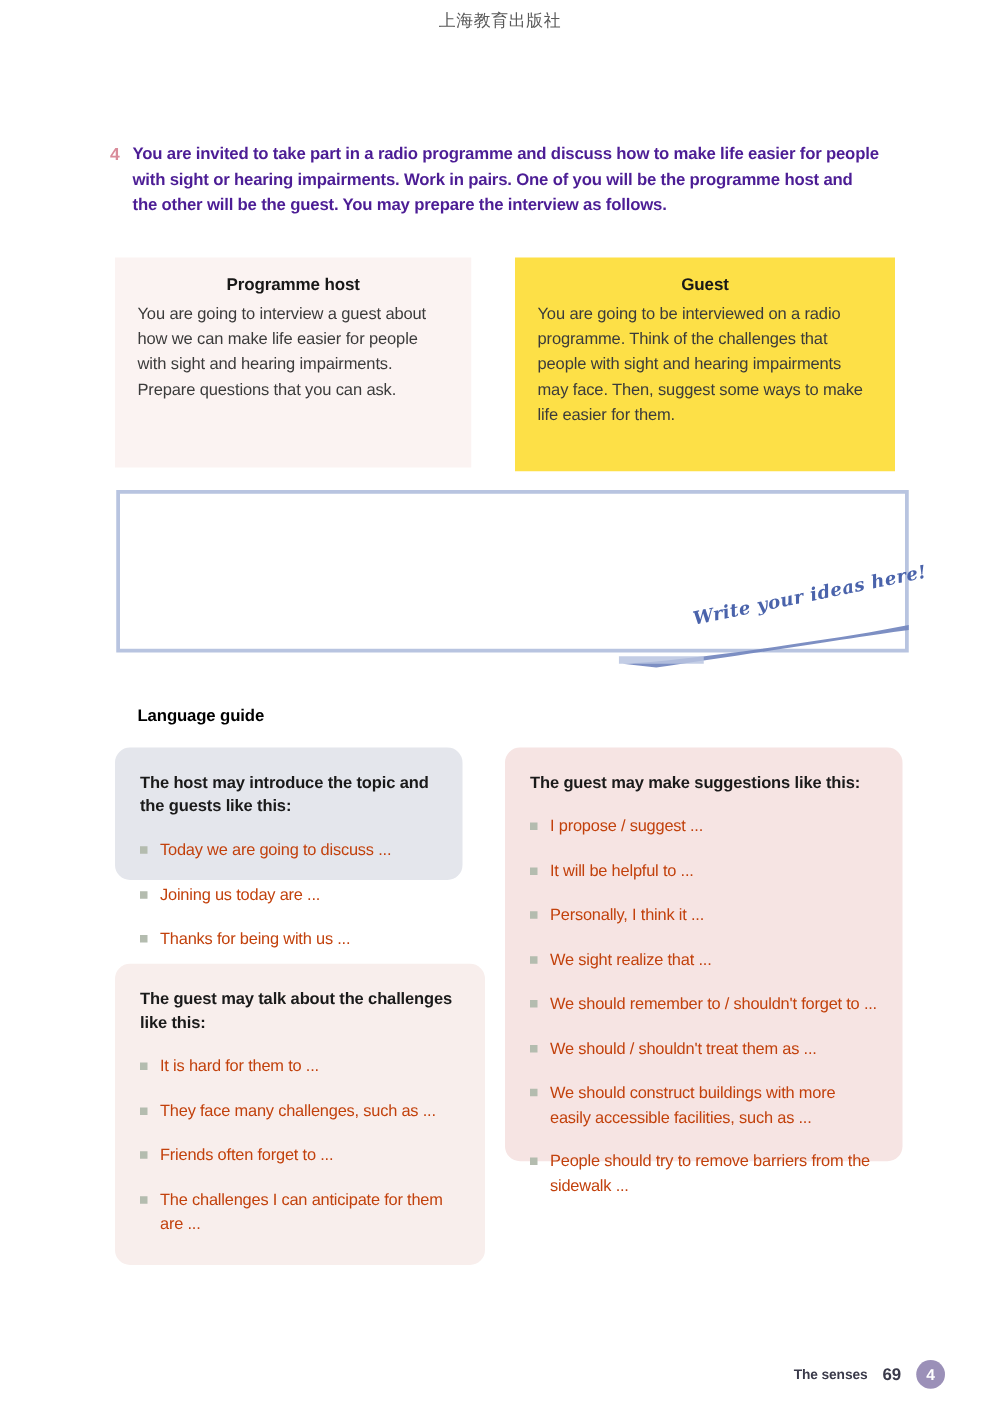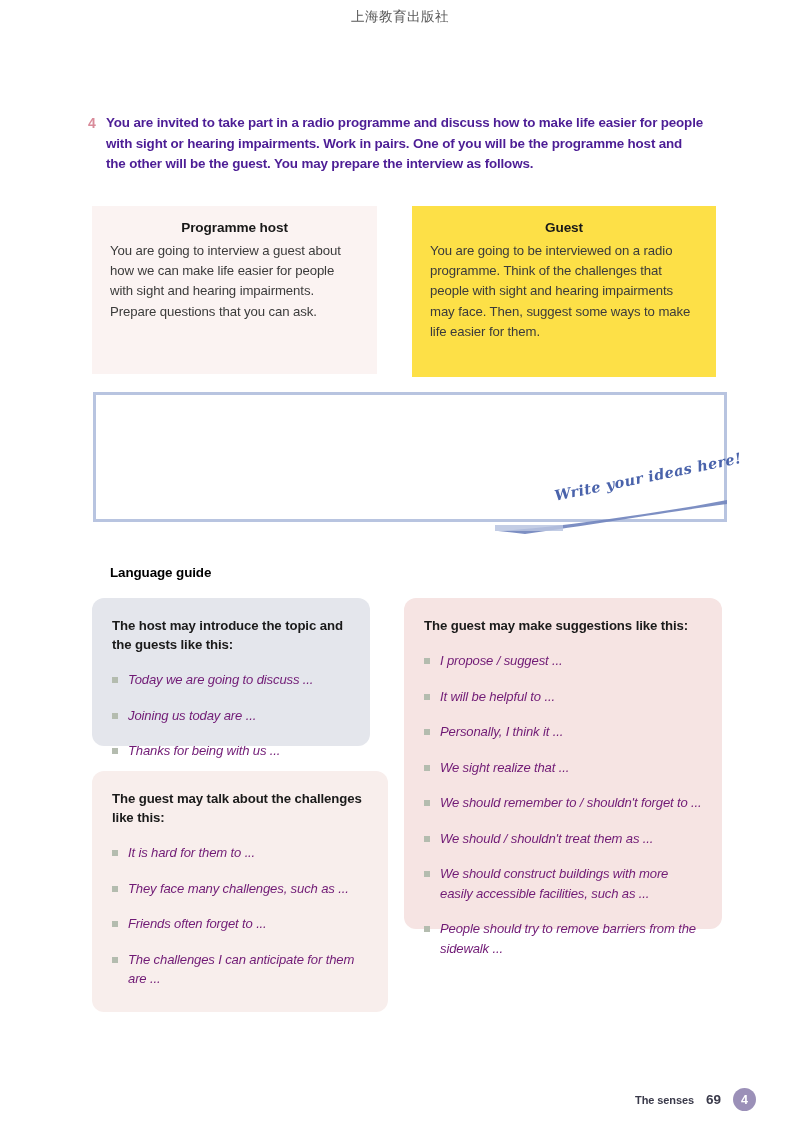--- a/index.html
+++ b/index.html
@@ -61,35 +61,34 @@
     letter-spacing: 0.4px; white-space: nowrap;
   }
   .swoosh { position: absolute; left: 495px; top: 495px; width: 235px; height: 40px; }
 
   
   .lg-heading {
     position: absolute; left: 110px; top: 565px;
     font-size: 13.4px; font-weight: 700; color: #000000; letter-spacing: -0.1px;
   }
   .guide-card { position: absolute; border-radius: 12px; padding: 18px 20px 16px; }
-  .guide-card.host-card  { left: 92px;  top: 598px; width: 278px; height: 148px; background: #e4e6ec; }
+  .guide-card.host-card  { left: 92px;  top: 598px; width: 278px; height: 106px; background: #e4e6ec; }
   .guide-card.chal-card  { left: 92px;  top: 771px; width: 296px; height: 241px; background: #f8eeec; }
   .guide-card.sugg-card  { left: 404px; top: 598px; width: 318px; height: 331px; background: #f6e4e3; }
 
   .guide-title {
     font-size: 13.2px; font-weight: 700; color: #1a1a1a;
     line-height: 19px; letter-spacing: -0.1px; margin-bottom: 4px;
   }
   .guide-list { list-style: none; }
   .guide-list li {
     position: relative; padding-left: 16px;
-    font-size: 13.1px; color: #701a75;
+    font-size: 13.1px; color: #c2410c;
     line-height: 19.5px; letter-spacing: -0.15px;
     margin-top: 16px;
-    font-style: italic;
   }
   .guide-list li .bullet {
     position: absolute; left: 0; top: 7px;
     width: 6px; height: 6px; background: #b4bcaf;
   }
 
   
   .footer { position: absolute; left: 0; top: 1088px; width: 800px; }
   .footer-inner {
     position: absolute; right: 44px; top: 0;

